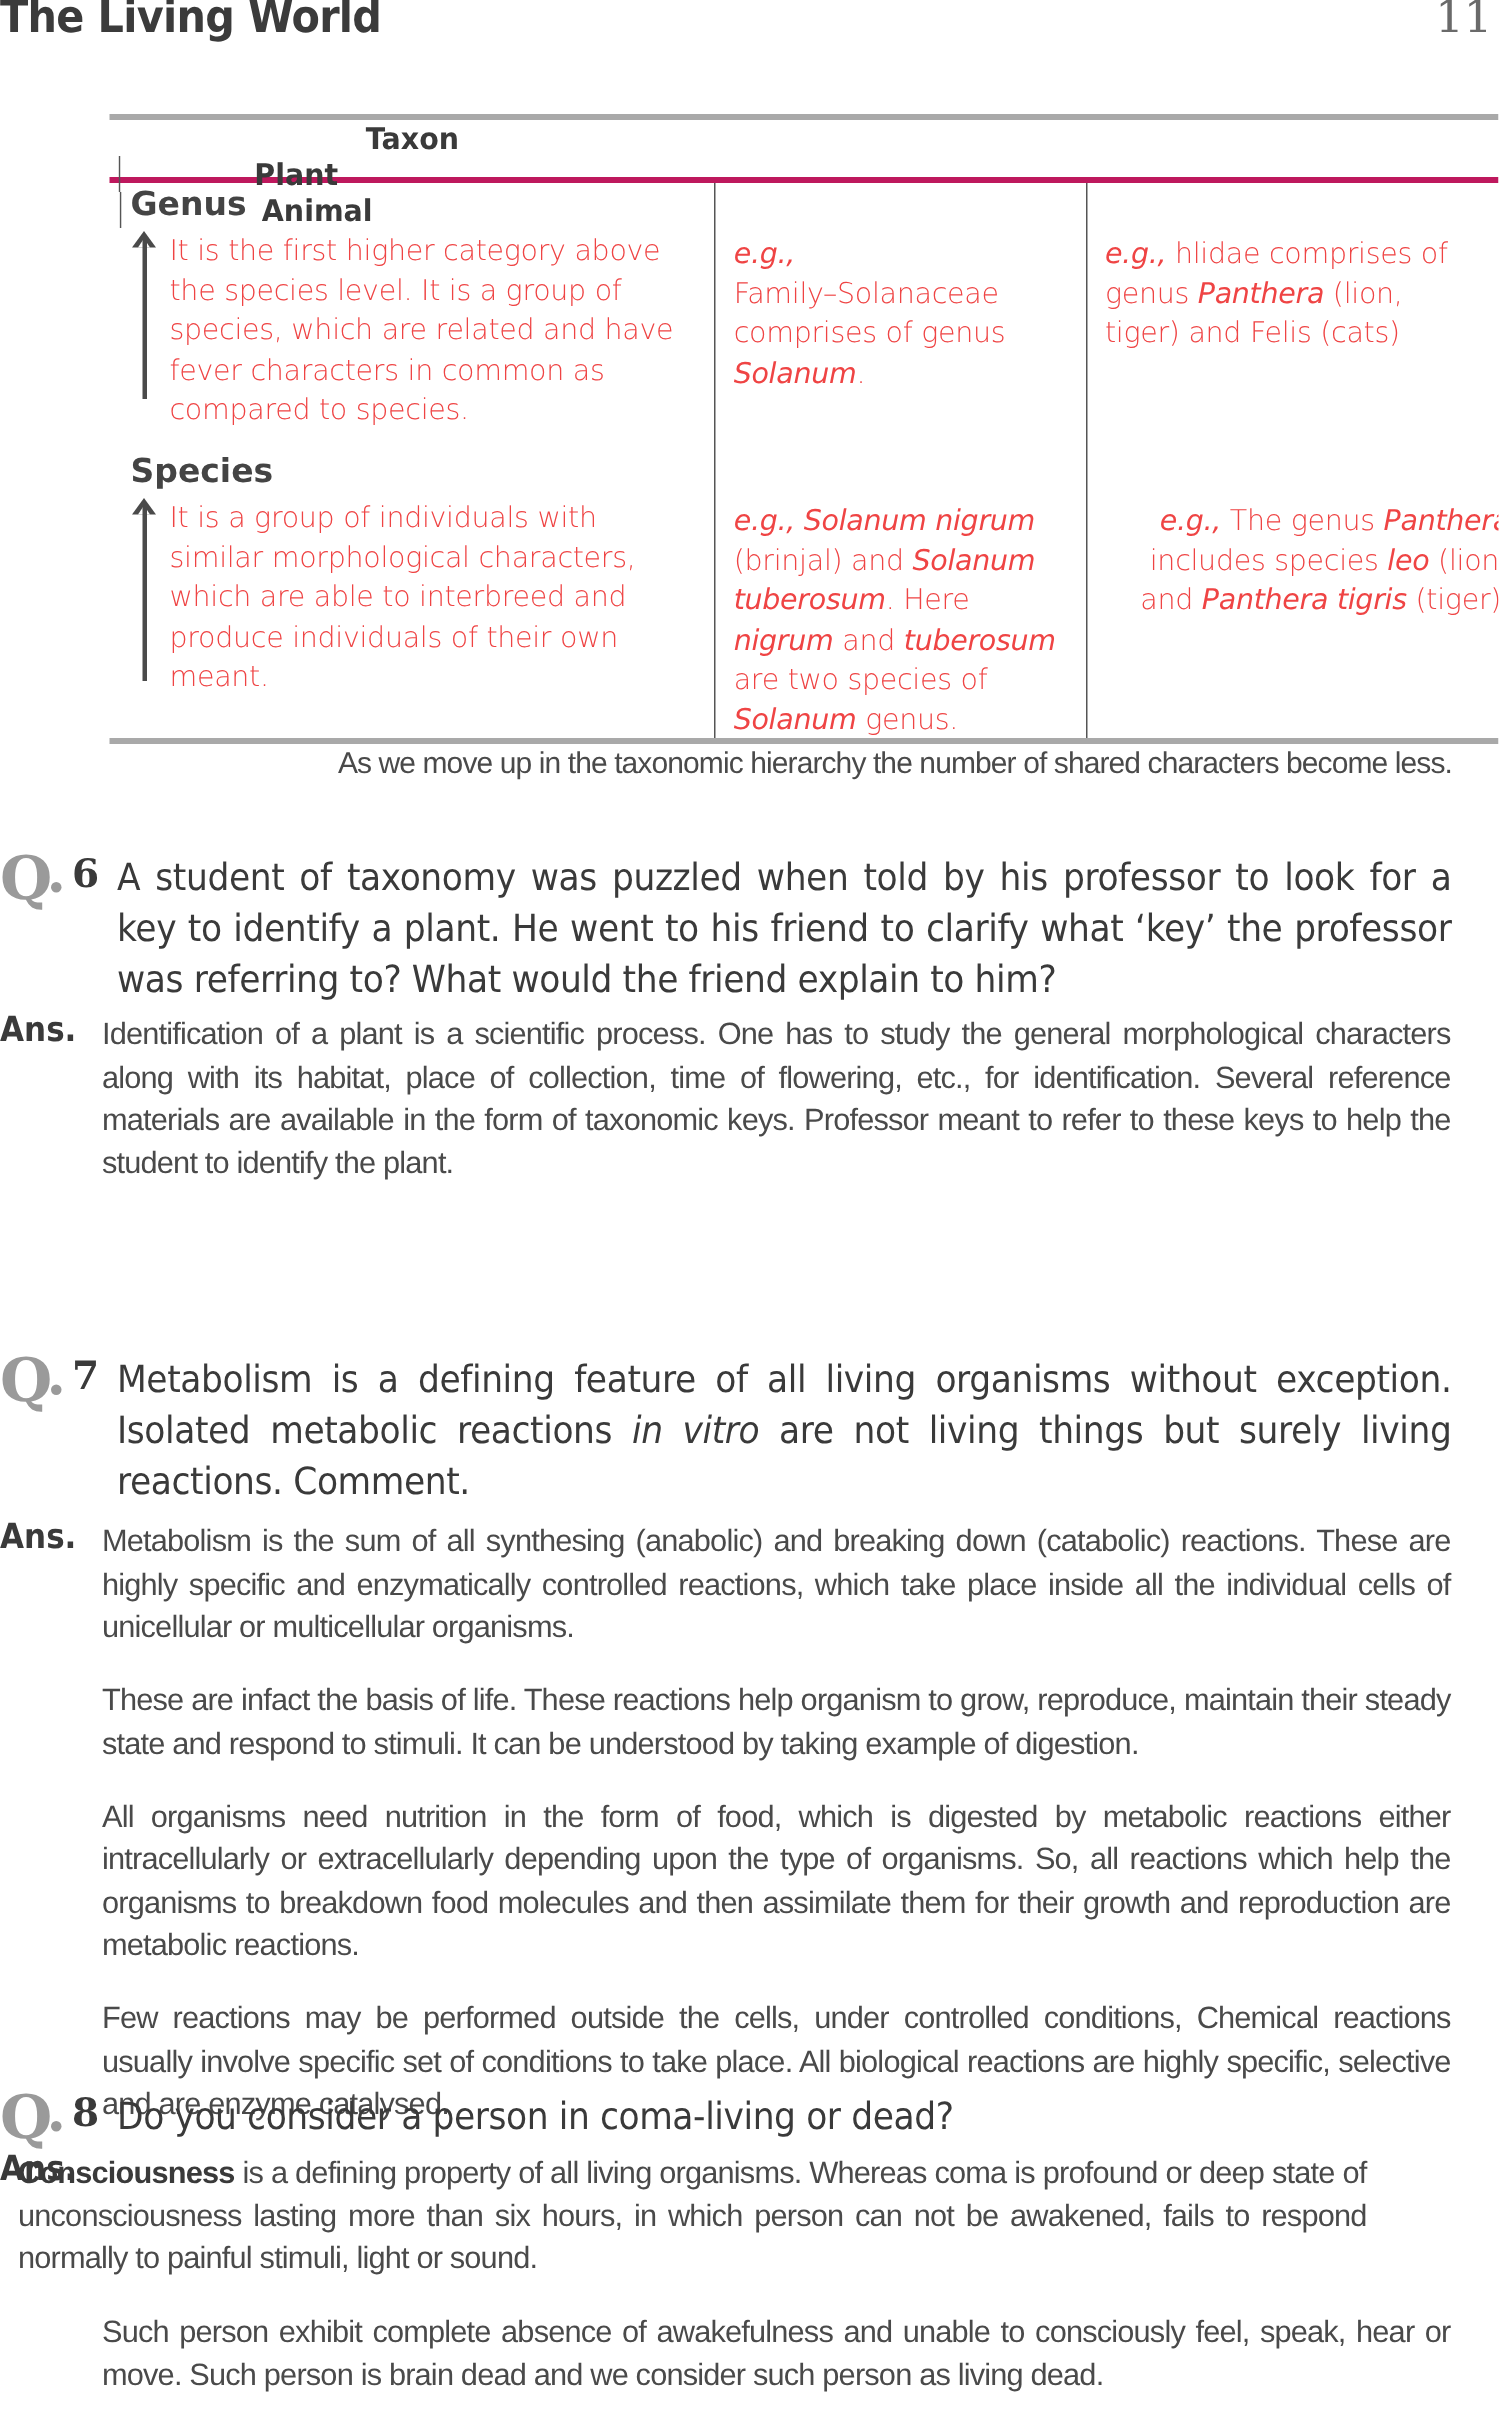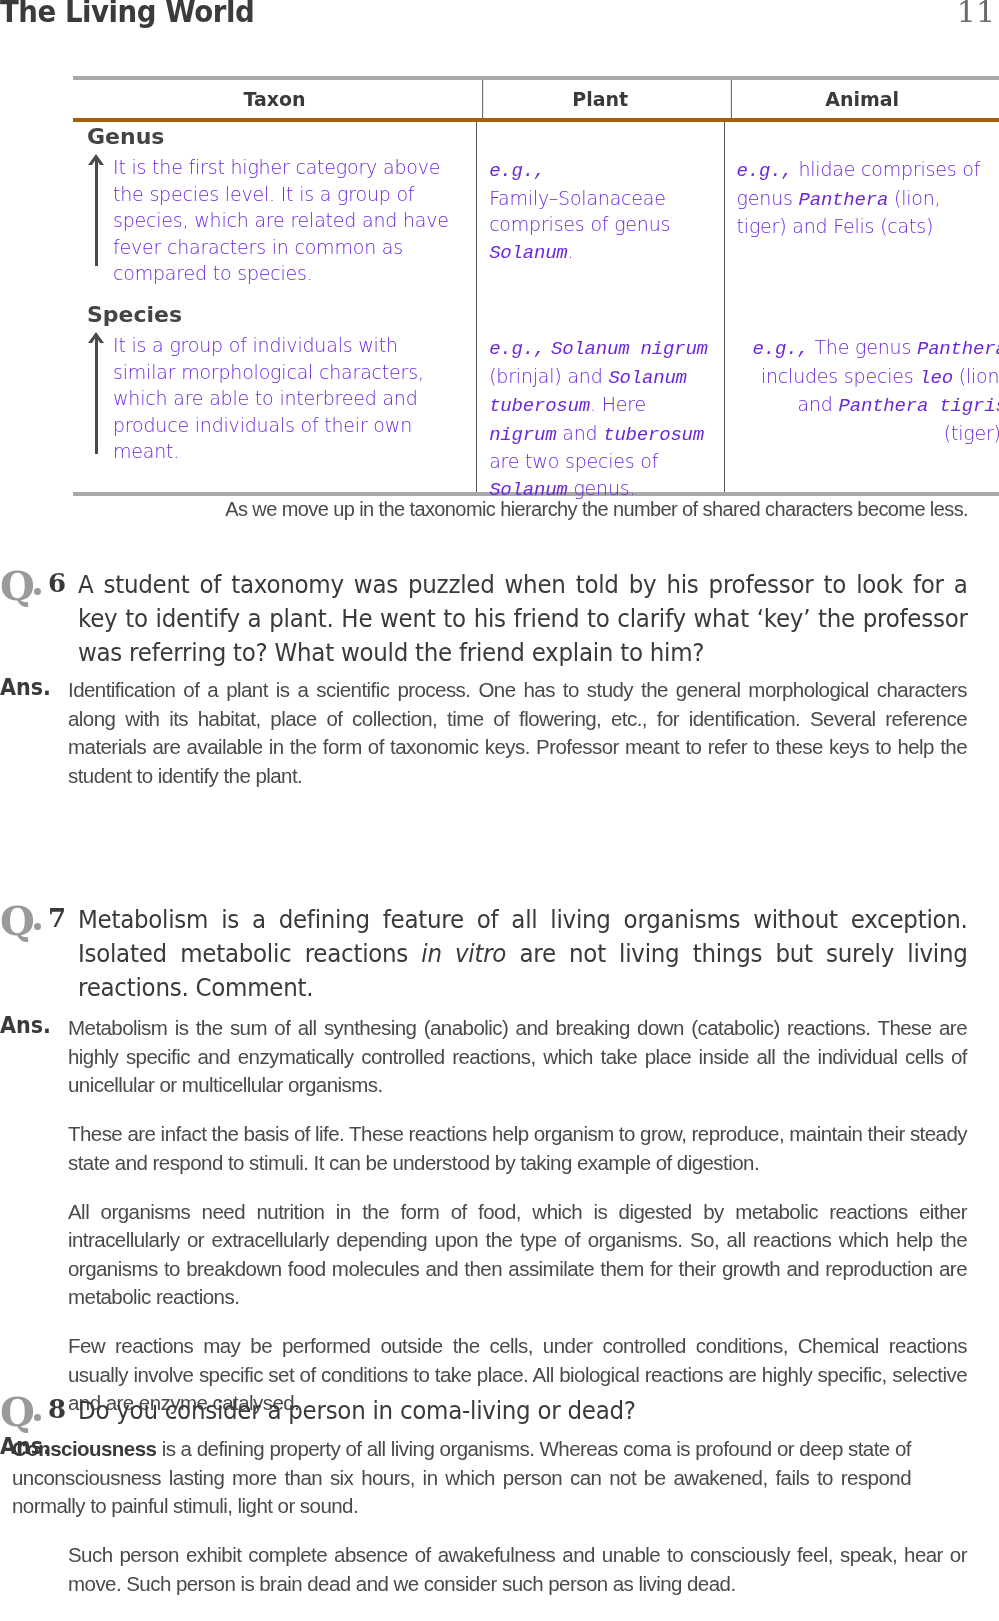--- a/index.html
+++ b/index.html
@@ -19,36 +19,36 @@
     position: absolute; right: 4px; top: 0;
     font-family: "DejaVu Serif", serif; font-size: 30px; color: #6a6a6a; font-weight: 200;
   }
 
   
   .taxon-table {
     position: absolute; left: 73px; top: 76px; width: 926px;
     border-collapse: collapse;
   }
   .taxon-table .top-rule { height: 4px; background: #a9a9a9; }
-  .thead-row { display: flex; height: 38px; border-bottom: 4px solid #a16207; }
+  .thead-row { display: flex; height: 38px; border-bottom: 4px solid #be185d; flex-direction: column; }
   .th {
     display: flex; align-items: center; justify-content: center;
     font-family: "DejaVu Sans", sans-serif; font-weight: bold; font-size: 20px; color: #3a3a3a;
     transform: scaleX(0.95);
   }
   .col-taxon { width: 404px; }
   .col-plant { width: 247px; border-left: 1px solid #555; }
   .col-animal { width: 275px; border-left: 1px solid #555; }
   .tbody { display: flex; position: relative; border-bottom: 4px solid #a9a9a9; }
   .tcol { position: relative; }
   .cell-text {
     font-family: "DejaVu Sans", sans-serif; font-weight: 200; font-size: 19px; line-height: 26.5px;
-    color: #6d28d9; letter-spacing: -0.2px;
-  }
-  .cell-text i { font-style: italic; font-family: Liberation Mono, monospace; }
+    color: #ef4444; letter-spacing: -0.2px;
+  }
+  .cell-text i { font-style: italic; }
   .rank-label {
     font-family: "DejaVu Sans", sans-serif; font-weight: bold; font-size: 22px; color: #444;
     margin-left: 14px; height: 30px; line-height: 30px;
   }
   .rank-block { display: flex; padding-left: 14px; }
   .arrow {
     width: 18px; position: relative; flex: 0 0 26px;
   }
   .arrow .shaft {
     position: absolute; left: 8px; top: 6px; bottom: 4px; width: 3px; background: #4a4a4a;

